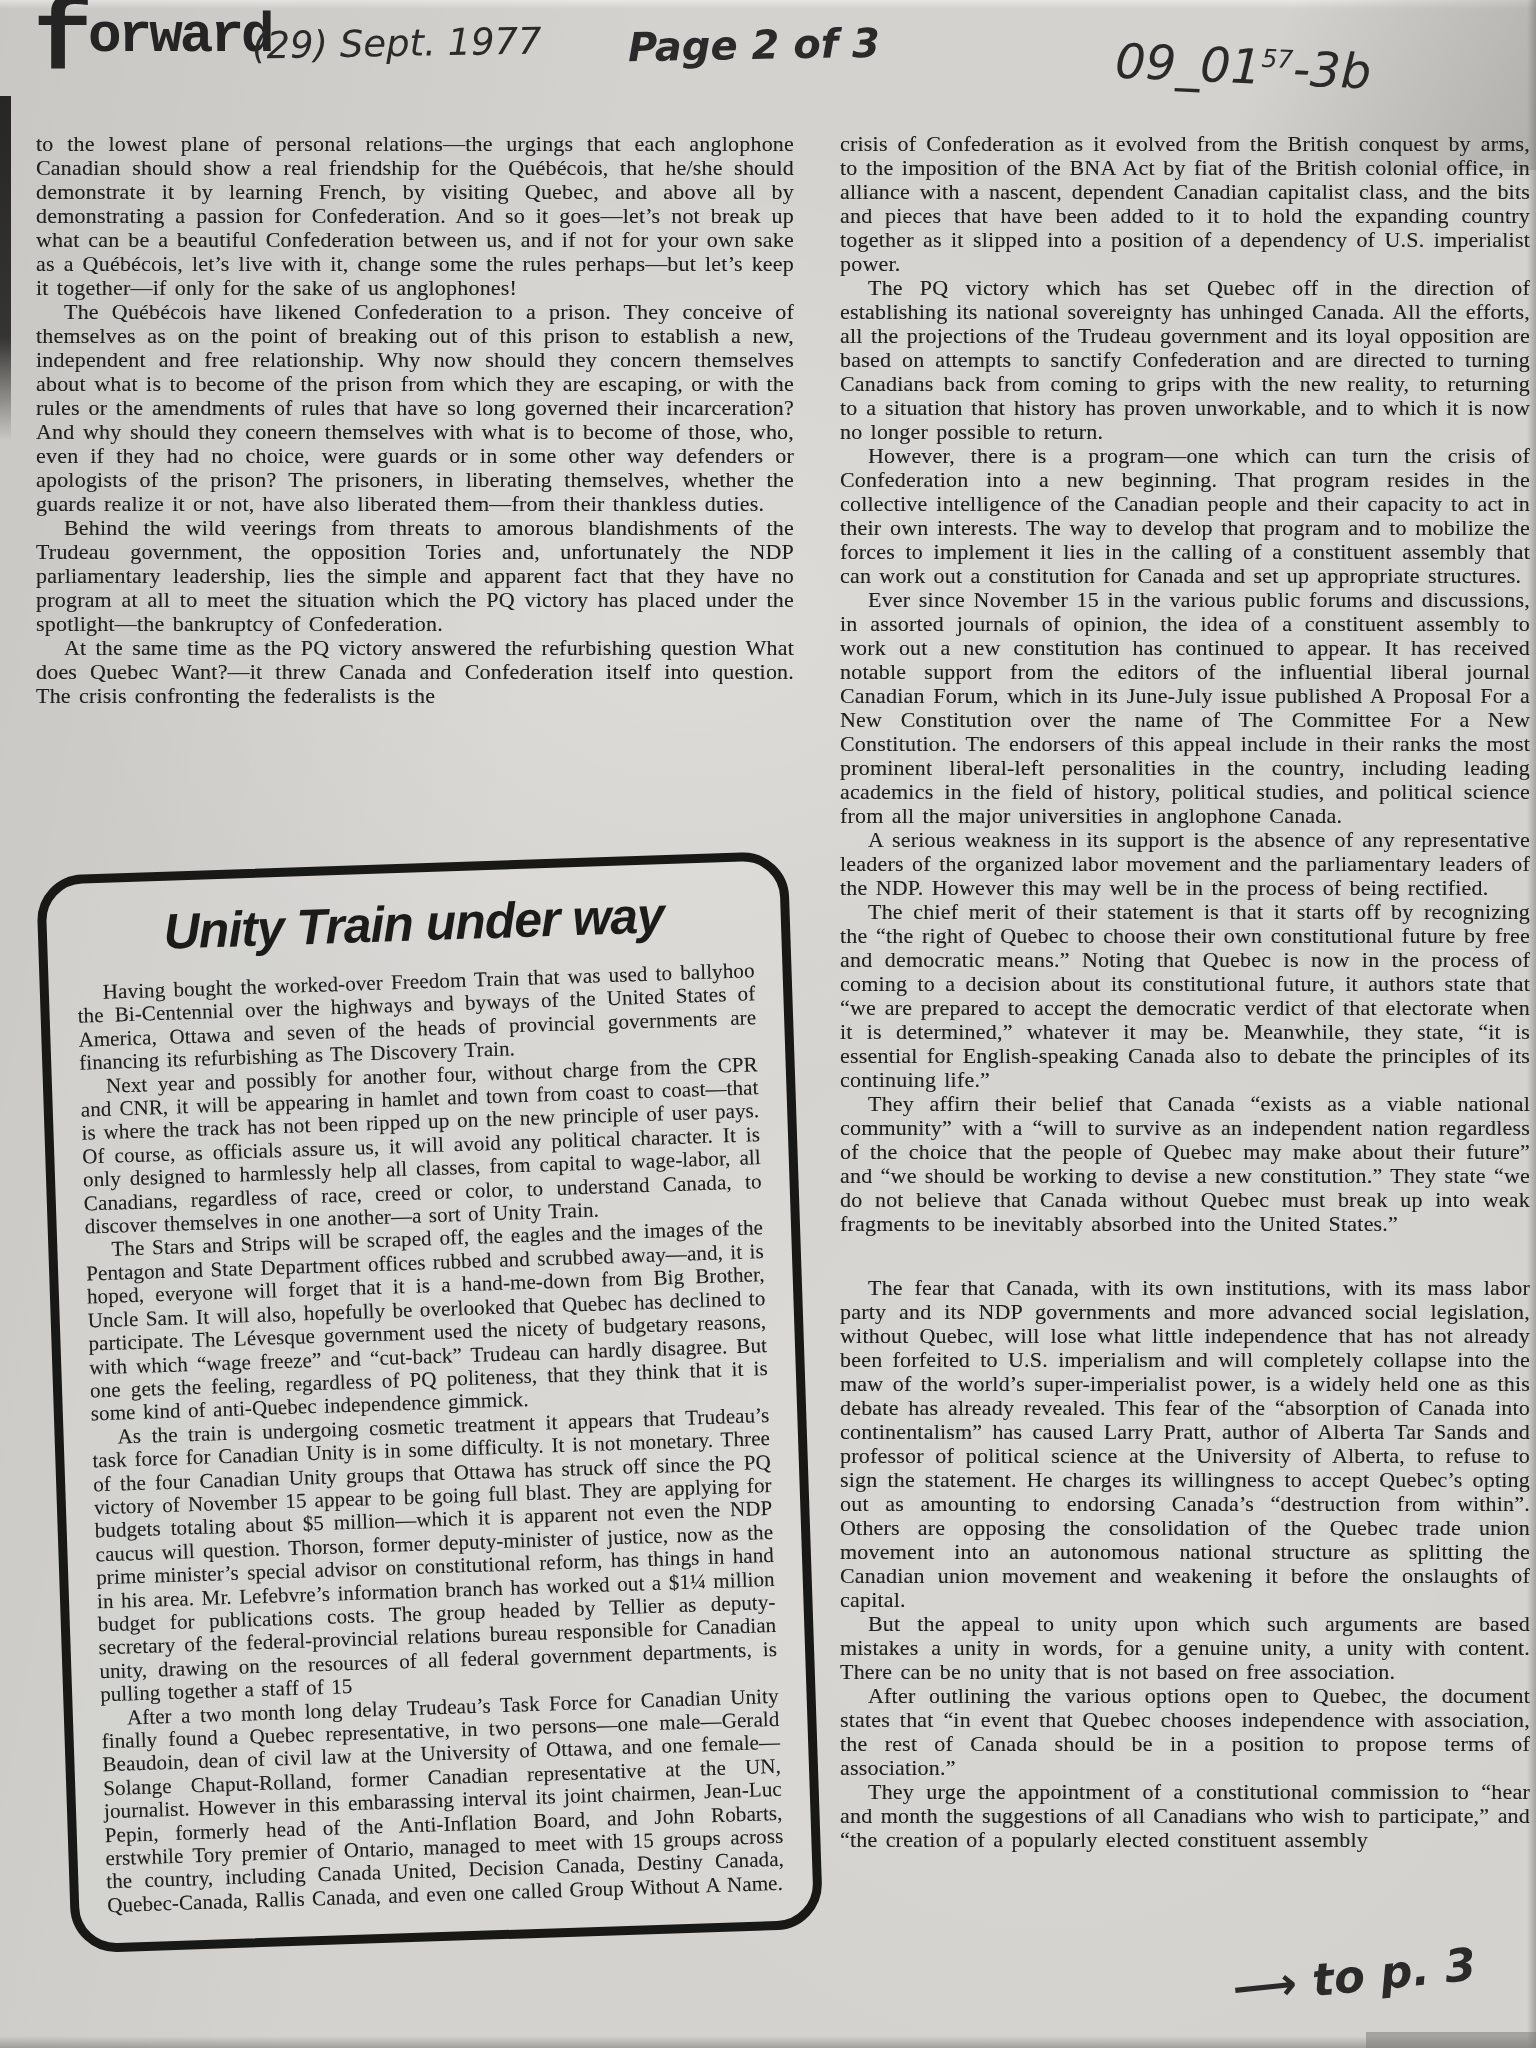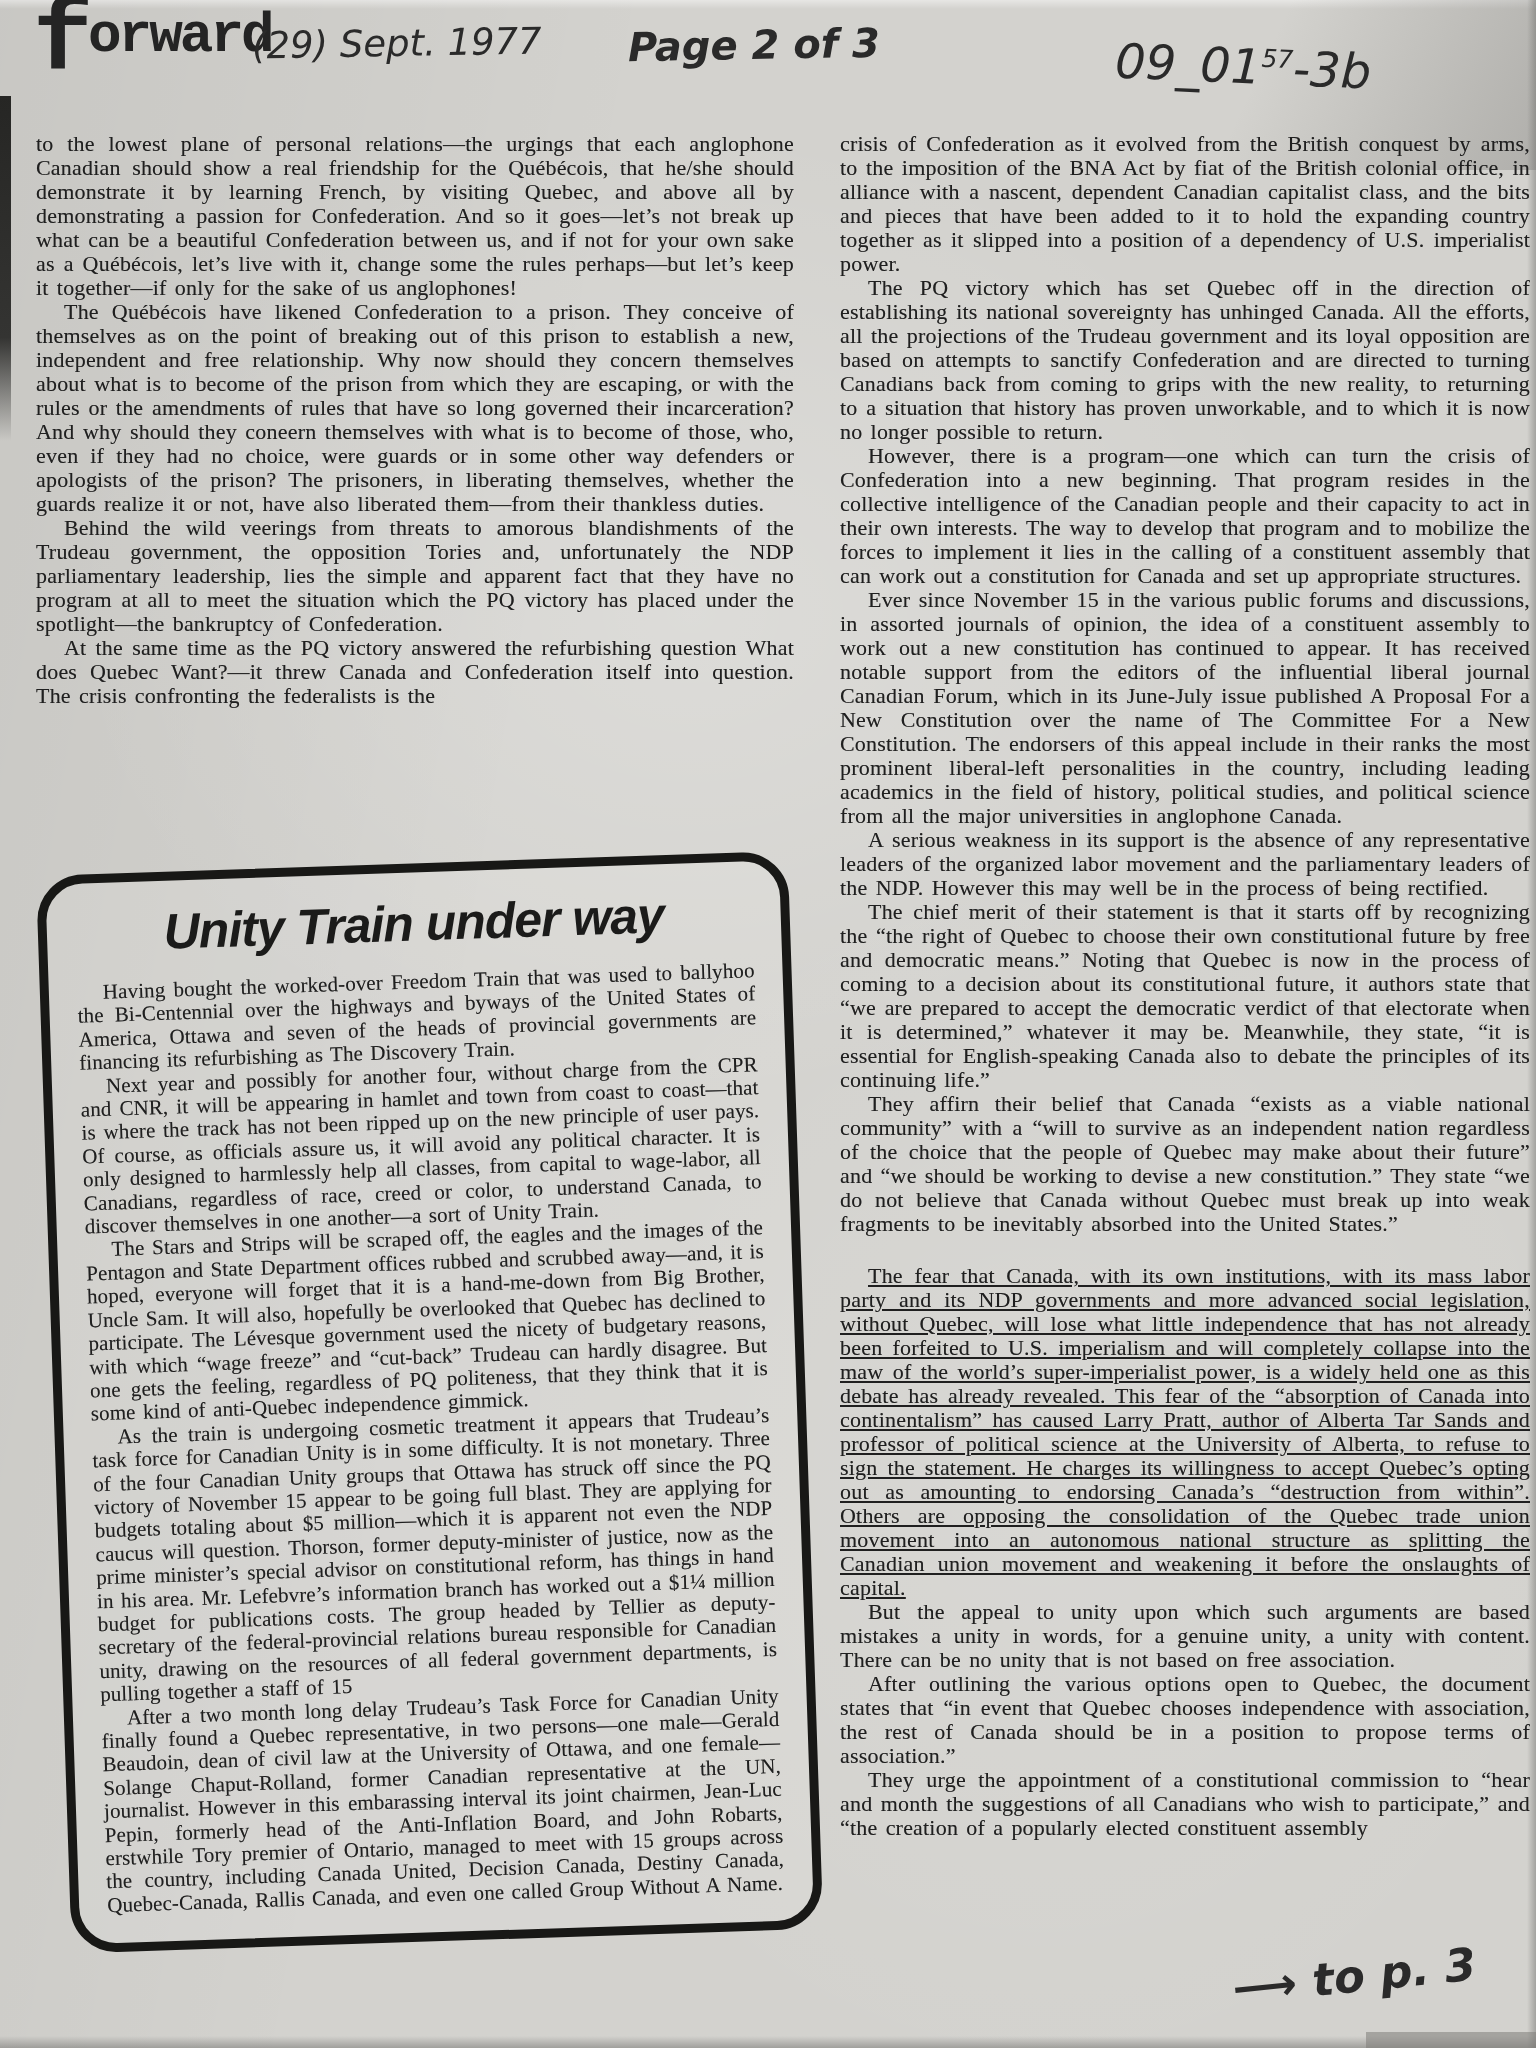--- a/index.html
+++ b/index.html
@@ -39,21 +39,21 @@
   
   .col{position:absolute;top:132px;}
   .col-left{left:36px;width:758px;}
   .col-right{left:840px;width:690px;}
   .col p{
     margin:0;text-indent:28px;text-align:justify;
     font-size:22px;line-height:24px;letter-spacing:0.2px;word-spacing:2.5px;
     text-shadow:0 0 0.5px rgba(30,30,30,0.4);
   }
   .col p.first{text-indent:0;}
-  .col p.gap{margin-top:28px;text-decoration:underline;}
+  .col p.gap{margin-top:40px;}
 
   
   .box{
     position:absolute;left:36px;top:876px;width:678px;
     padding:22px 28px 26px 28px;
     border:9px solid #181816;border-radius:46px;
     transform:rotate(-1.9deg);transform-origin:top left;
     background:rgba(255,255,255,0.10);
   }
   .box-title{

